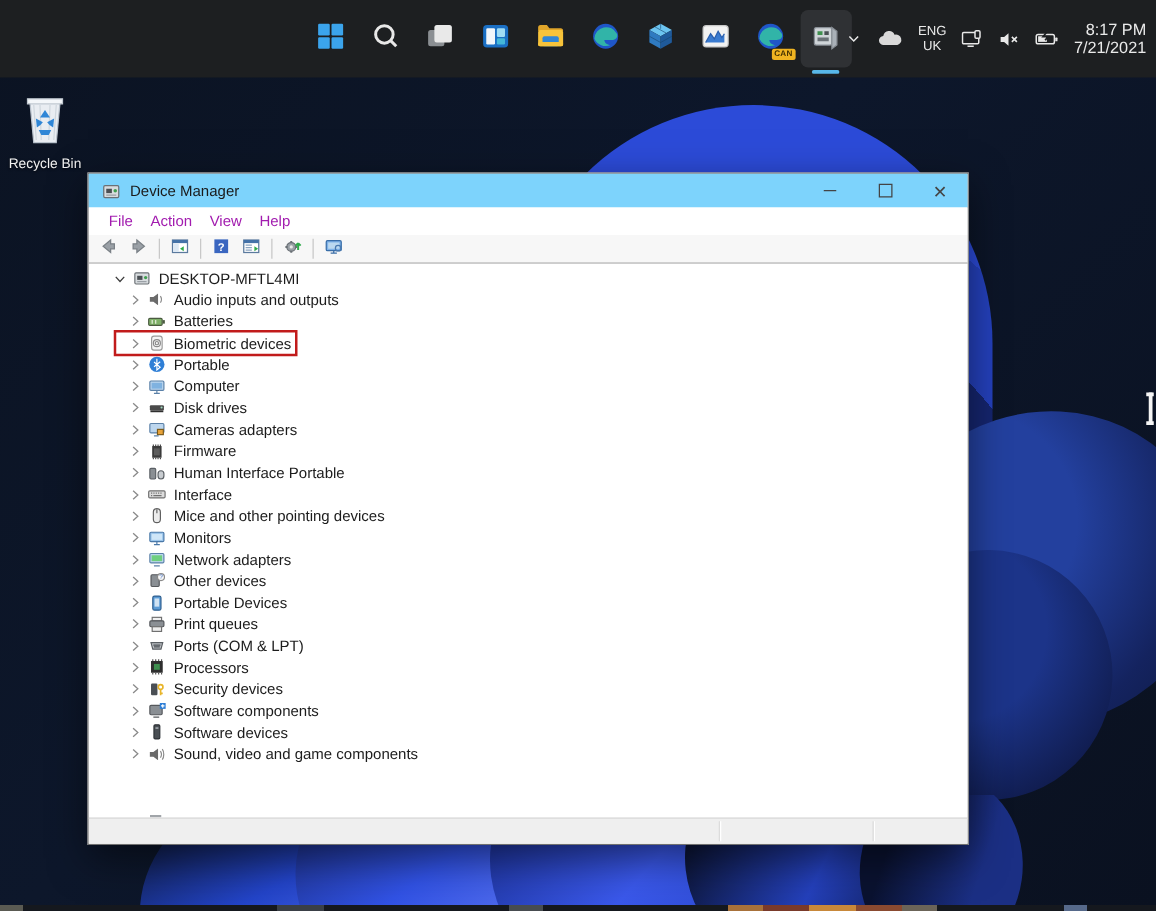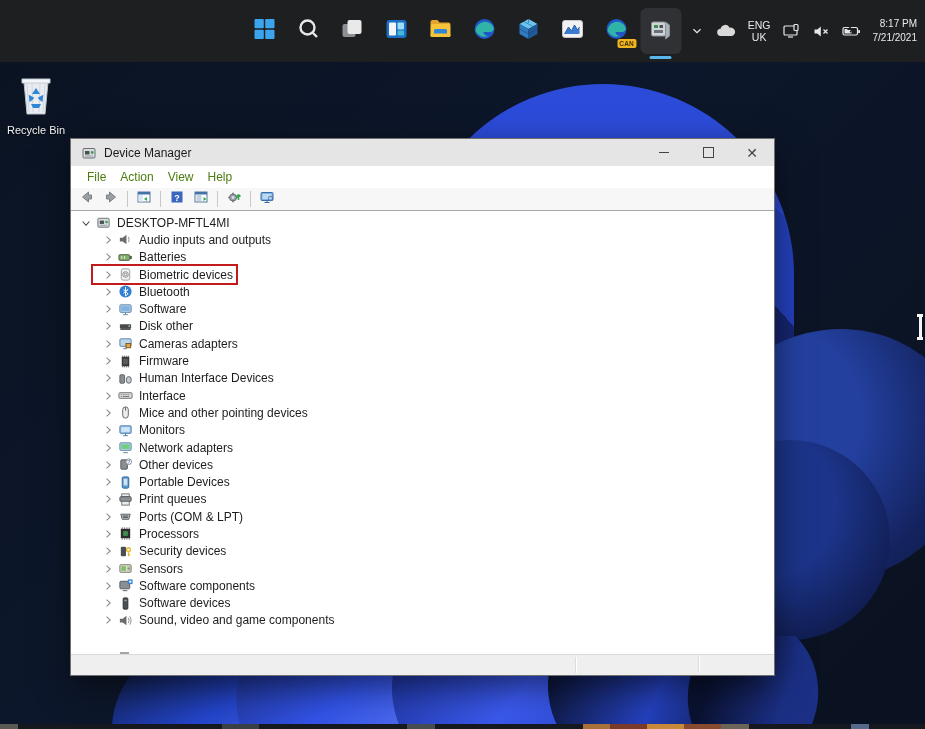--- a/index.html
+++ b/index.html
@@ -36,46 +36,46 @@
   
   .taskbar { position:absolute; left:0; top:0; width:925px; height:62px; background:#1d1f21; display:flex; align-items:center;text-align:center; }
   .tb-icons { position:absolute; left:50%; transform:translateX(-50%); display:flex; align-items:center; gap:3px; }
   .tb-btn { position:relative; width:41px; height:46px; display:flex; align-items:center; justify-content:center; border-radius:6px; }
   .tb-btn.active { background:#2f3134; }
   .tb-btn.active::after { content:""; position:absolute; left:50%; transform:translateX(-50%); bottom:-5px; width:22px; height:3px; border-radius:2px; background:#58b7e8; }
   .badge { position:absolute; right:1px; bottom:6px; background:#f0b421; color:#433100; font-size:6.5px; font-weight:bold; padding:1px 2px; border-radius:2px; letter-spacing:.2px; }
   .tray { position:absolute; right:8px; top:0; height:62px; display:flex; align-items:center; gap:12px; color:#e8e8e8; }
   .tray-item { display:flex; align-items:center; justify-content:center; }
   .lang { display:flex; flex-direction:column; align-items:center; font-size:10.5px; line-height:12px; color:#eaeaea; }
-  .clock { display:flex; flex-direction:column; align-items:flex-end; font-size:10px; line-height:14px; color:#eaeaea; }
+  .clock { display:flex; flex-direction:column; align-items:flex-end; font-size:13px; line-height:14px; color:#eaeaea; }
 
   
   .recycle-bin { position:absolute; left:6px; top:74px; width:60px; display:flex; flex-direction:column; align-items:center; gap:2px; }
   .rb-label { color:#f2f2f2; font-size:11px; text-shadow:0 1px 2px rgba(0,0,0,.8); }
 
   
   .window { position:absolute; left:70px; top:138px; width:705px; height:538px; background:#fff;
     border:1px solid #707070; box-shadow:0 10px 30px rgba(0,0,0,.5); display:flex; flex-direction:column; }
-  .titlebar { height:27px; background:#e5e5e5; display:flex; align-items:center; padding-left:10px; flex:0 0 auto; }
+  .titlebar { height:27px; background:#7dd3fc; display:flex; align-items:center; padding-left:10px; flex:0 0 auto; }
   .title-icon { display:flex; margin-right:7px; }
   .title-text { font-size:12px; color:#1a1a1a; }
   .win-controls { margin-left:auto; display:flex; height:100%; }
   .wc { width:44px; height:100%; display:flex; align-items:center; justify-content:center; color:#444; }
   .wc-min::before { content:""; width:10px; height:1px; background:#444; }
   .wc-max::before { content:""; width:9px; height:9px; border:1px solid #444; }
   .wc-close { font-size:14px; line-height:1; }
-  .menubar { height:22px; display:flex; align-items:center; gap:0; padding-left:9px; font-size:12px; color:#4d7c0f; flex:0 0 auto; background:#fff; }
+  .menubar { height:22px; display:flex; align-items:center; gap:0; padding-left:9px; font-size:12px; color:#a21caf; flex:0 0 auto; background:#fff; }
   .menu-item { padding:2px 7px; }
   .toolbar { height:23px; background:#f7f7f7; display:flex; align-items:center; padding-left:5px; gap:2px; border-bottom:1px solid #a8a8a8; flex:0 0 auto; }
   .tbi { width:22px; height:19px; display:flex; align-items:center; justify-content:center; }
   .tsep { width:1px; height:16px; background:#c8c8c8; margin:0 3px; }
 
   .content { flex:1 1 auto; background:#fff; overflow:hidden; padding-top:3px; position:relative; }
   .trow { display:flex; align-items:center; height:17.3px; padding-left:30px; position:relative; font-size:12px; color:#1c1c1c; white-space:nowrap; }
-  .trow.root { padding-left:8px; }
+  .trow.root { padding-left:18px; }
   .chev { width:14px; display:flex; justify-content:center; margin-right:2px; flex:0 0 auto; }
   .ticon { width:16px; display:flex; justify-content:center; margin-right:6px; flex:0 0 auto; }
   .hlbox { position:absolute; left:20px; top:-2px; width:147px; height:21px; border:2px solid #c11b1b; pointer-events:none; z-index:2; }
   .cutoff { position:absolute; left:49px; bottom:-3px; width:9px; height:5px; background:#8a8f94; opacity:.8; }
 
   .statusbar { height:21px; background:#efefef; border-top:1px solid #d9d9d9; position:relative; flex:0 0 auto; }
   .sb-sep { position:absolute; top:2px; bottom:2px; width:1px; background:#dcdcdc; box-shadow:1px 0 0 #fff; }
 
   .ibeam { position:absolute; left:917px; top:314px; width:6px; height:26px; }
   .ibeam::before { content:""; position:absolute; left:2px; top:0; width:2.5px; height:26px; background:#f5f5f5; }
@@ -385,51 +385,51 @@
             <svg width="12" height="12" viewBox="0 0 16 16">
               <path d="M6 3.5l5 4.5-5 4.5" stroke="#8a8a8a" stroke-width="1.4" fill="none"></path>
             </svg>
           </span>
           <span class="ticon">
             <svg width="15" height="15" viewBox="0 0 16 16">
               <circle cx="8" cy="8" r="6.5" fill="#2f7fd6"></circle>
               <path d="M8 3.2v9.6l2.8-2.3L5.6 6m2.4 2l2.8-2.3L5.6 10" stroke="#fff" stroke-width="1" fill="none"></path>
             </svg>
           </span>
-          <span>Bluetooth</span>
+          <span>Portable</span>
         </div>
         <div class="trow">
           <span class="chev">
             <svg width="12" height="12" viewBox="0 0 16 16">
               <path d="M6 3.5l5 4.5-5 4.5" stroke="#8a8a8a" stroke-width="1.4" fill="none"></path>
             </svg>
           </span>
           <span class="ticon">
             <svg width="15" height="15" viewBox="0 0 16 16">
               <rect x="2" y="3" width="12" height="8" rx="1" fill="#bcd6ee" stroke="#5b81a8"></rect>
               <rect x="3.5" y="4.5" width="9" height="5" fill="#7fb2e0"></rect>
               <path d="M8 11v2M5.5 13.5h5" stroke="#5b81a8"></path>
             </svg>
           </span>
-          <span>Software</span>
+          <span>Computer</span>
         </div>
         <div class="trow">
           <span class="chev">
             <svg width="12" height="12" viewBox="0 0 16 16">
               <path d="M6 3.5l5 4.5-5 4.5" stroke="#8a8a8a" stroke-width="1.4" fill="none"></path>
             </svg>
           </span>
           <span class="ticon">
             <svg width="15" height="15" viewBox="0 0 16 16">
               <rect x="2" y="5.5" width="12" height="4.5" rx="1" fill="#4a4a4a"></rect>
               <rect x="2.5" y="10" width="11" height="1.5" fill="#2e2e2e"></rect>
               <circle cx="12" cy="7.5" r=".9" fill="#9fd9c0"></circle>
             </svg>
           </span>
-          <span>Disk other</span>
+          <span>Disk drives</span>
         </div>
         <div class="trow">
           <span class="chev">
             <svg width="12" height="12" viewBox="0 0 16 16">
               <path d="M6 3.5l5 4.5-5 4.5" stroke="#8a8a8a" stroke-width="1.4" fill="none"></path>
             </svg>
           </span>
           <span class="ticon">
             <svg width="15" height="15" viewBox="0 0 16 16">
               <rect x="2" y="3" width="12" height="8" rx="1" fill="#bcd6ee" stroke="#5b81a8"></rect>
@@ -459,21 +459,21 @@
             <svg width="12" height="12" viewBox="0 0 16 16">
               <path d="M6 3.5l5 4.5-5 4.5" stroke="#8a8a8a" stroke-width="1.4" fill="none"></path>
             </svg>
           </span>
           <span class="ticon">
             <svg width="15" height="15" viewBox="0 0 16 16">
               <rect x="2" y="4" width="5" height="9" rx="1" fill="#8a8f94" stroke="#5a5f64"></rect>
               <rect x="9" y="6" width="5" height="7" rx="2.5" fill="#c8ccd0" stroke="#5a5f64"></rect>
             </svg>
           </span>
-          <span>Human Interface Devices</span>
+          <span>Human Interface Portable</span>
         </div>
         <div class="trow">
           <span class="chev">
             <svg width="12" height="12" viewBox="0 0 16 16">
               <path d="M6 3.5l5 4.5-5 4.5" stroke="#8a8a8a" stroke-width="1.4" fill="none"></path>
             </svg>
           </span>
           <span class="ticon">
             <svg width="15" height="15" viewBox="0 0 16 16">
               <rect x="1" y="5" width="14" height="6" rx="1" fill="#dcdcdc" stroke="#707070"></rect>
@@ -606,35 +606,20 @@
             </svg>
           </span>
           <span class="ticon">
             <svg width="15" height="15" viewBox="0 0 16 16">
               <rect x="3" y="3" width="5.5" height="10" rx="1" fill="#4a4f54"></rect>
               <circle cx="11.2" cy="6" r="2" fill="none" stroke="#e8b52a" stroke-width="1.4"></circle>
               <path d="M11.2 8v5m0-1.6h1.8" stroke="#e8b52a" stroke-width="1.4"></path>
             </svg>
           </span>
           <span>Security devices</span>
-        </div>
-        <div class="trow">
-          <span class="chev">
-            <svg width="12" height="12" viewBox="0 0 16 16">
-              <path d="M6 3.5l5 4.5-5 4.5" stroke="#8a8a8a" stroke-width="1.4" fill="none"></path>
-            </svg>
-          </span>
-          <span class="ticon">
-            <svg width="15" height="15" viewBox="0 0 16 16">
-              <rect x="2" y="4" width="12" height="8" rx="1" fill="#e8e4c8" stroke="#707070"></rect>
-              <rect x="3.5" y="5.5" width="5" height="5" fill="#7fbf6f"></rect>
-              <path d="M10 6.5h3M10 8h3M10 9.5h3" stroke="#8a8a8a"></path>
-            </svg>
-          </span>
-          <span>Sensors</span>
         </div>
         <div class="trow">
           <span class="chev">
             <svg width="12" height="12" viewBox="0 0 16 16">
               <path d="M6 3.5l5 4.5-5 4.5" stroke="#8a8a8a" stroke-width="1.4" fill="none"></path>
             </svg>
           </span>
           <span class="ticon">
             <svg width="15" height="15" viewBox="0 0 16 16">
               <rect x="2" y="3.5" width="10.5" height="8" rx="1" fill="#8a8f94" stroke="#55585c"></rect>

